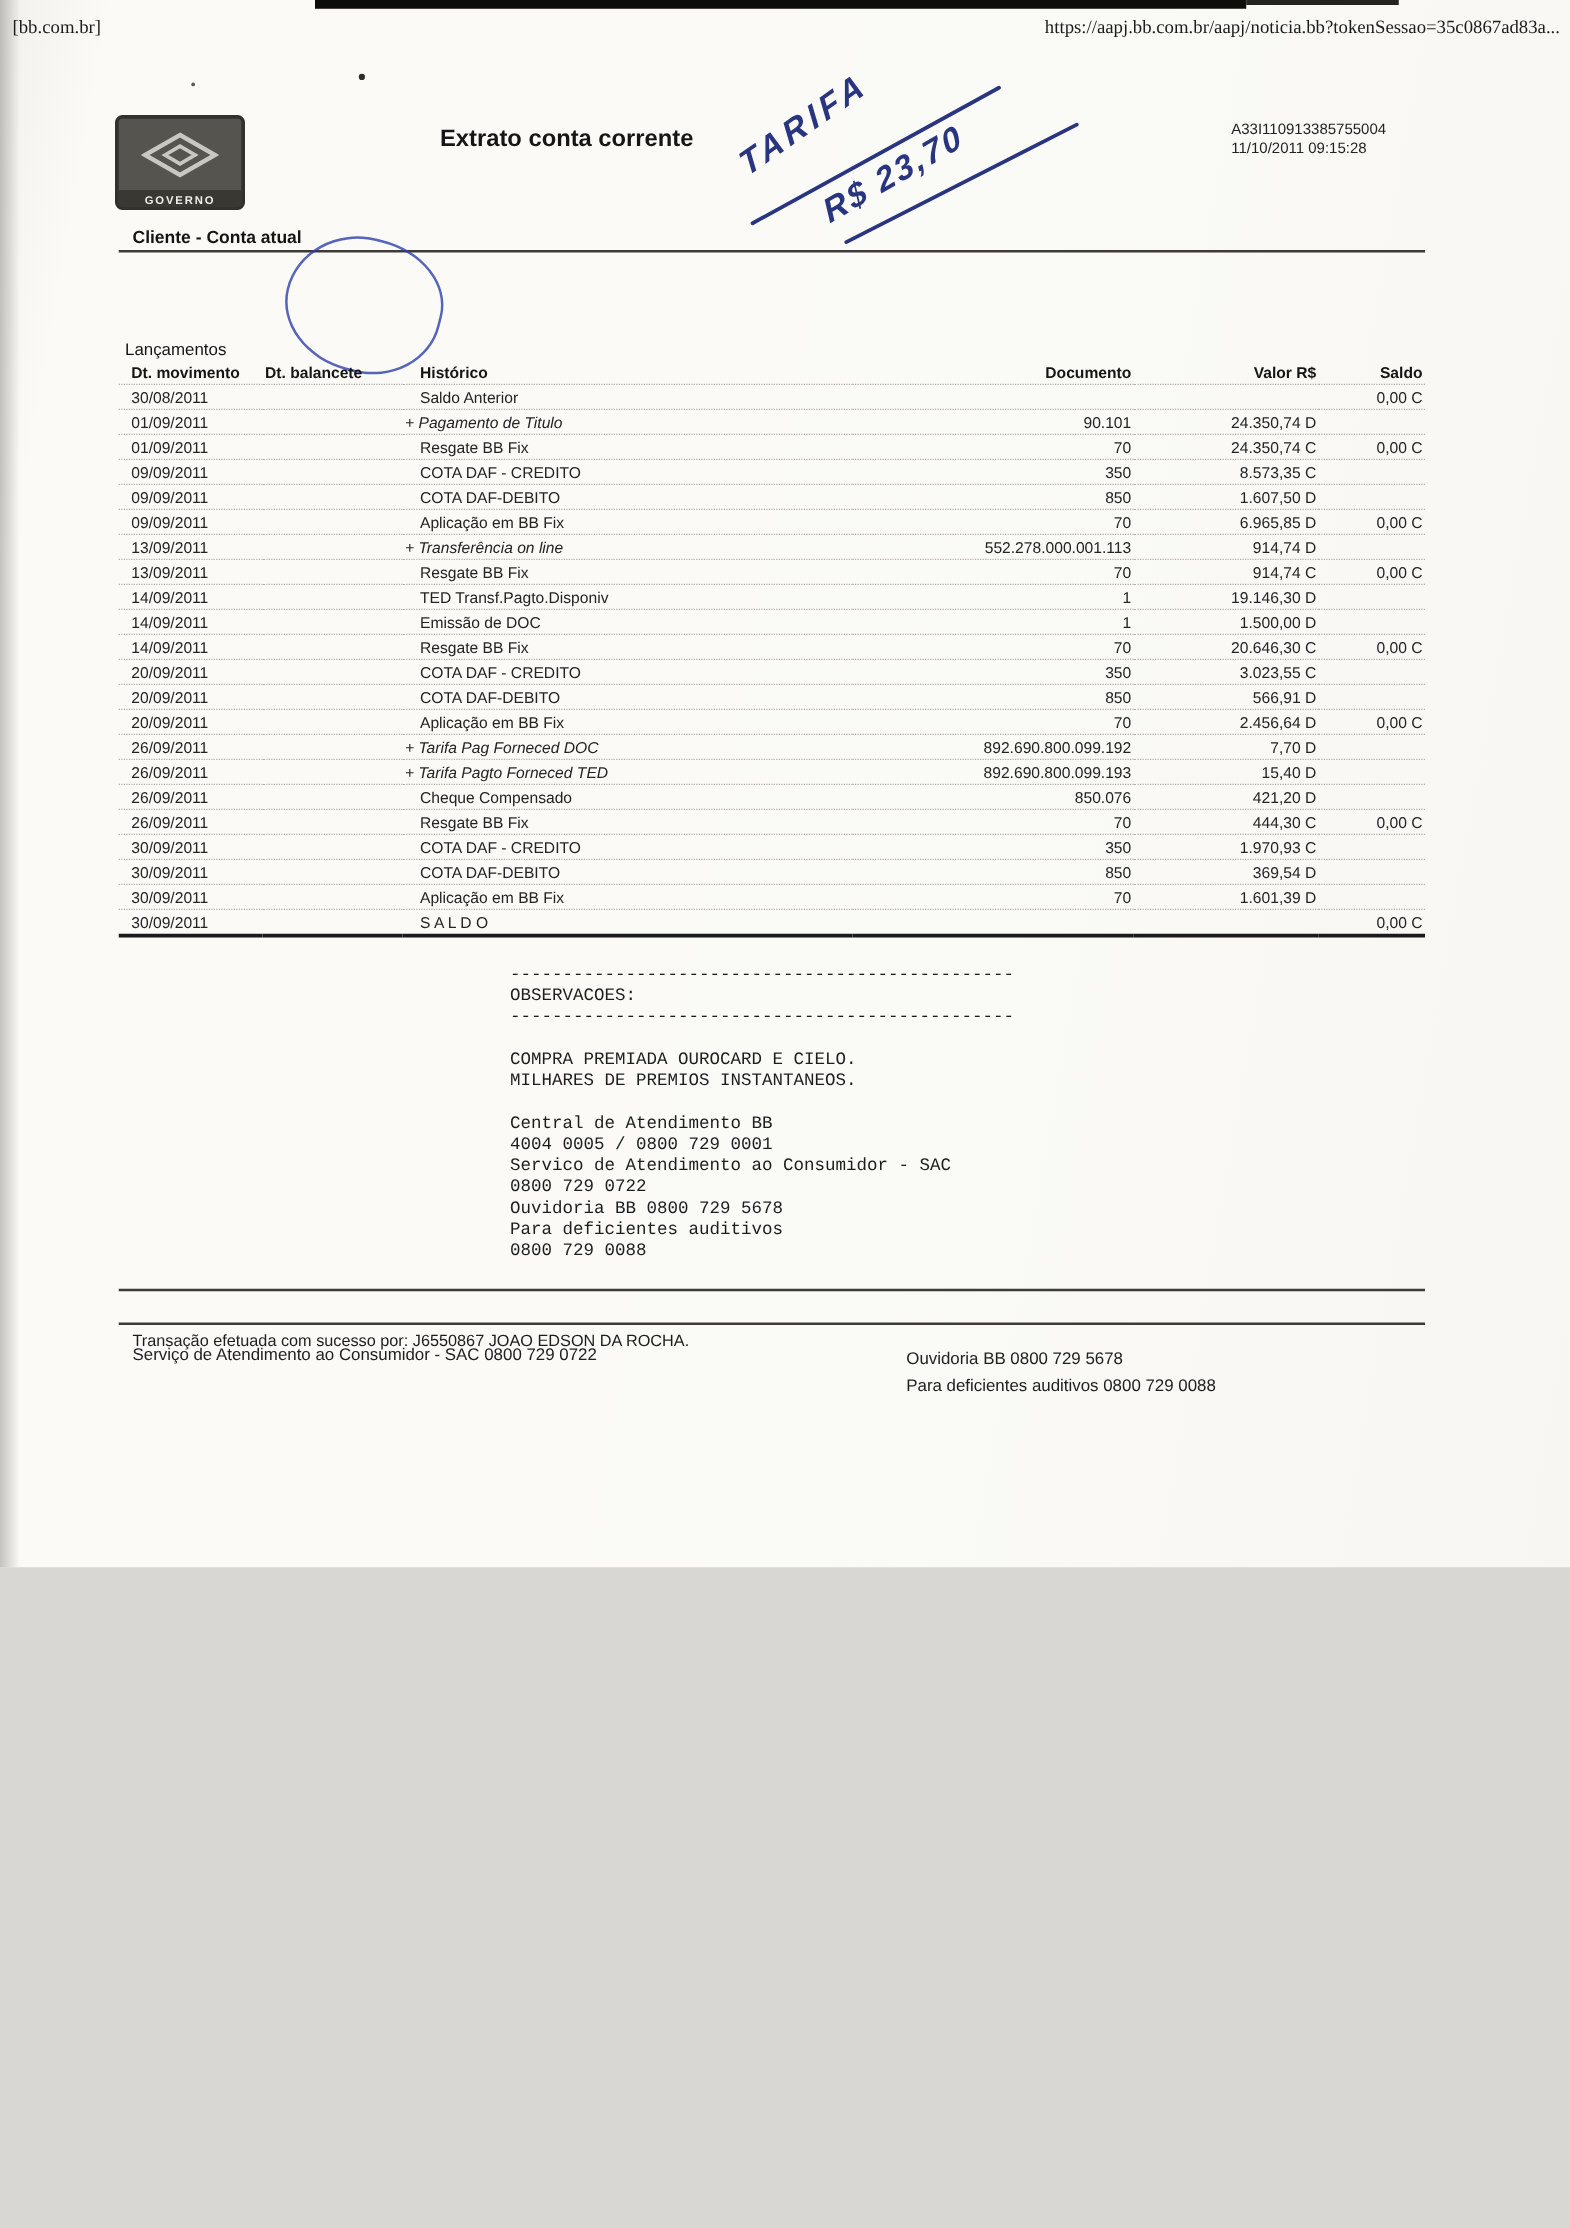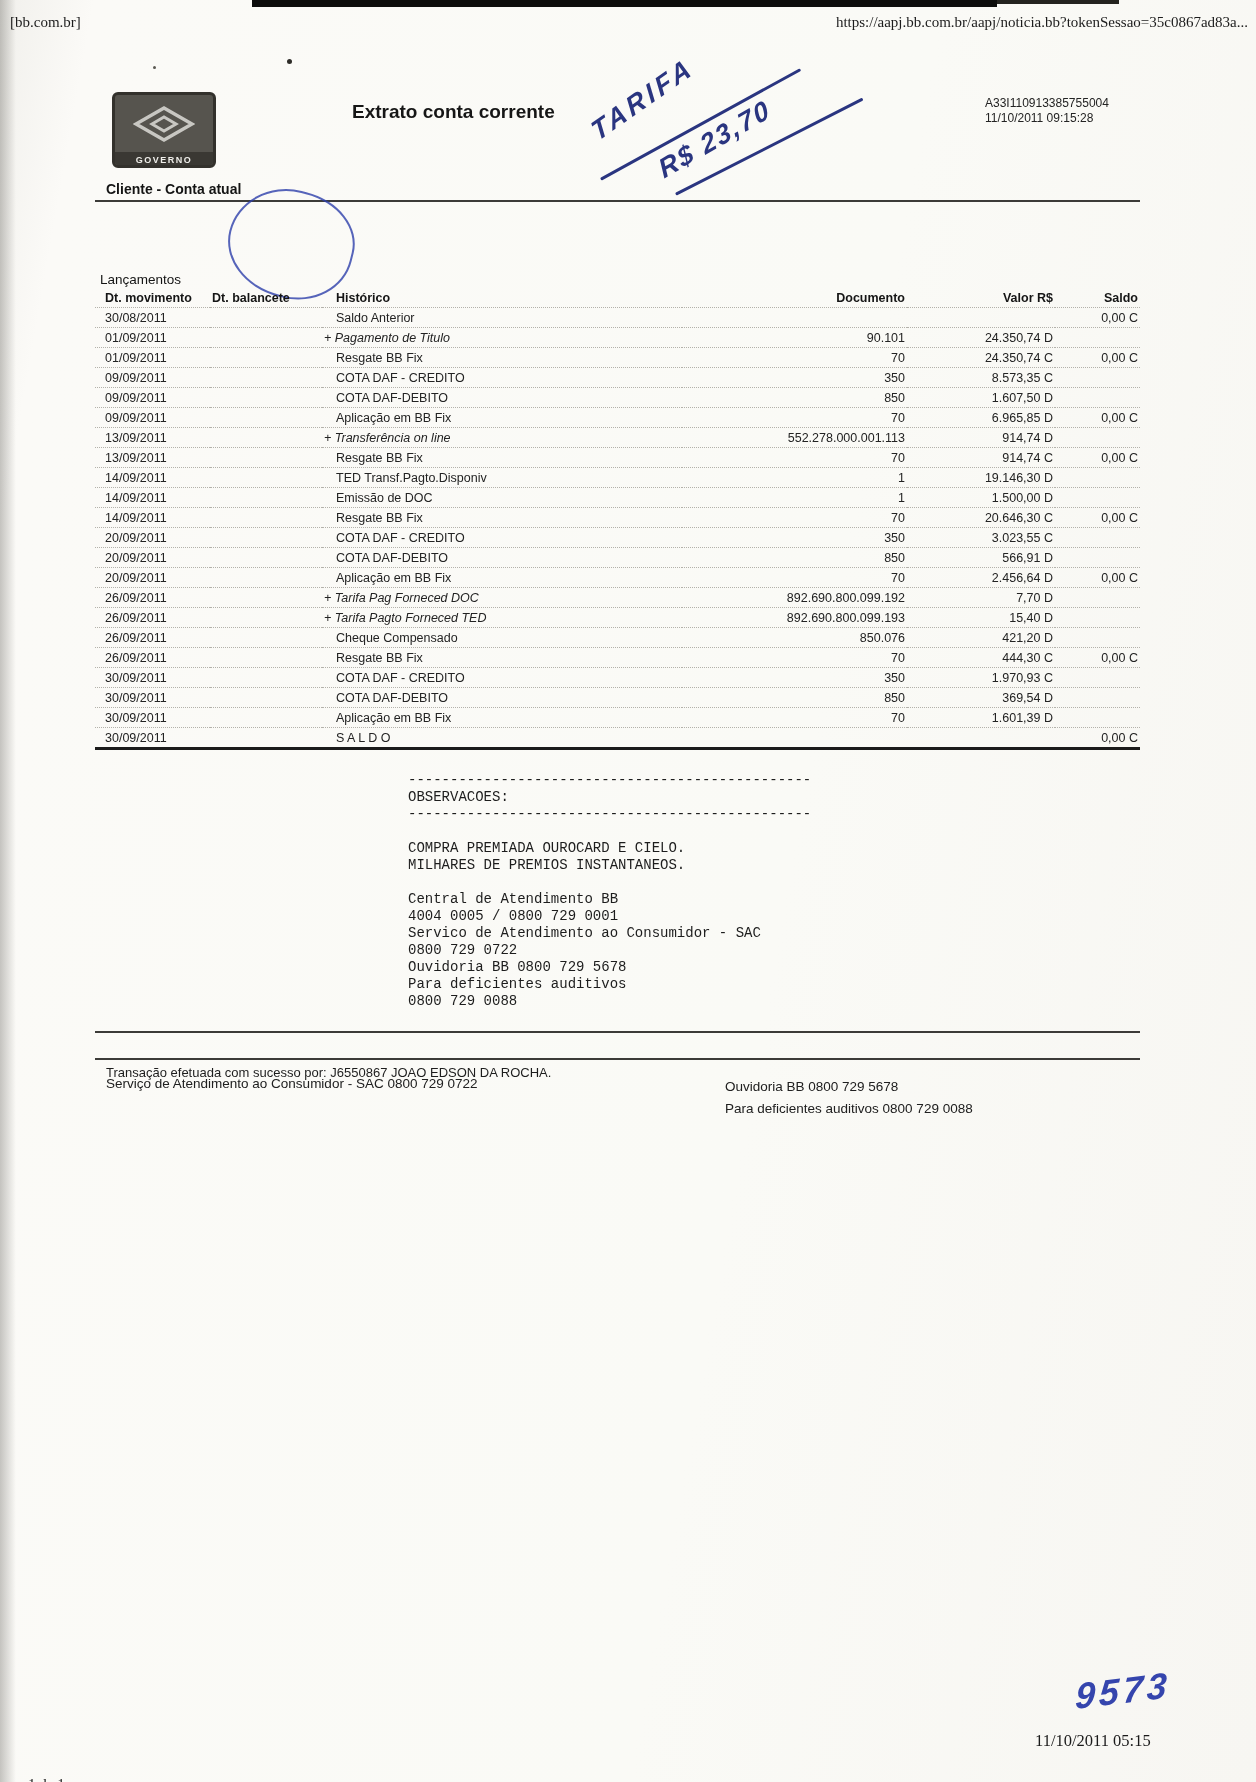--- a/index.html
+++ b/index.html
@@ -1,21 +1,21 @@
 <!DOCTYPE html>
 <html><head>
 <meta charset="utf-8">
 <title>Extrato conta corrente</title>
 <style>
   * { box-sizing: border-box; margin: 0; padding: 0; }
   html,body { background:#d8d7d3; }
   .page {
     position: relative;
     width: 1256px;
-    height: 1782px;
+    height: 1254px;
     margin: 0 auto;
     background: linear-gradient(100deg, #f1f0ec 0%, #fbfaf7 6%, #fafaf6 60%, #f7f6f2 100%);
     font-family: "Liberation Sans", "DejaVu Sans", sans-serif;
     color: #202020;
     overflow: hidden;
   }
   .abs { position: absolute; }
   .serif { font-family: "Liberation Serif", "DejaVu Serif", serif; }
   .mono  { font-family: "Liberation Mono", "DejaVu Sans Mono", monospace; }
 
@@ -25,21 +25,21 @@
   .scan-strip  { left:252px; top:0; width:745px; height:7px; background:#0d0d0c; }
   .scan-strip2 { left:997px; top:0; width:122px; height:4px; background:#24231f; }
   .dot1 { left:153px; top:66px; width:3px; height:3px; background:#5a5852; border-radius:50%; }
   .dot2 { left:287px; top:59px; width:5px; height:5px; background:#2e2c28; border-radius:50%; }
 
   
   .hdr-left  { left:10px;  top:14px; font-size:15px; color:#1c1c1c; }
   .hdr-right { right:8px;  top:14px; font-size:15px; color:#1c1c1c; }
 
   
-  .logo { left:112px; top:92px; width:104px; height:76px;
+  .logo { left:92px; top:92px; width:104px; height:76px;
     background:#56544e; border:3px solid #33312c; border-radius:6px; overflow:hidden; }
   .logo-art { width:100%; height:57px; display:flex; align-items:center; justify-content:center; }
   .logo-band { width:100%; height:16px; background:#3a3833; color:#efeeea;
     font-size:9px; font-weight:bold; letter-spacing:1.5px; text-align:center; line-height:16px; }
 
   .doc-title { left:352px; top:101px; font-size:19px; font-weight:bold; color:#161616; }
   .doc-meta  { left:985px; top:96px; font-size:12px; line-height:15px; color:#232323; }
 
   
   .pen { color:#2a3580; }

